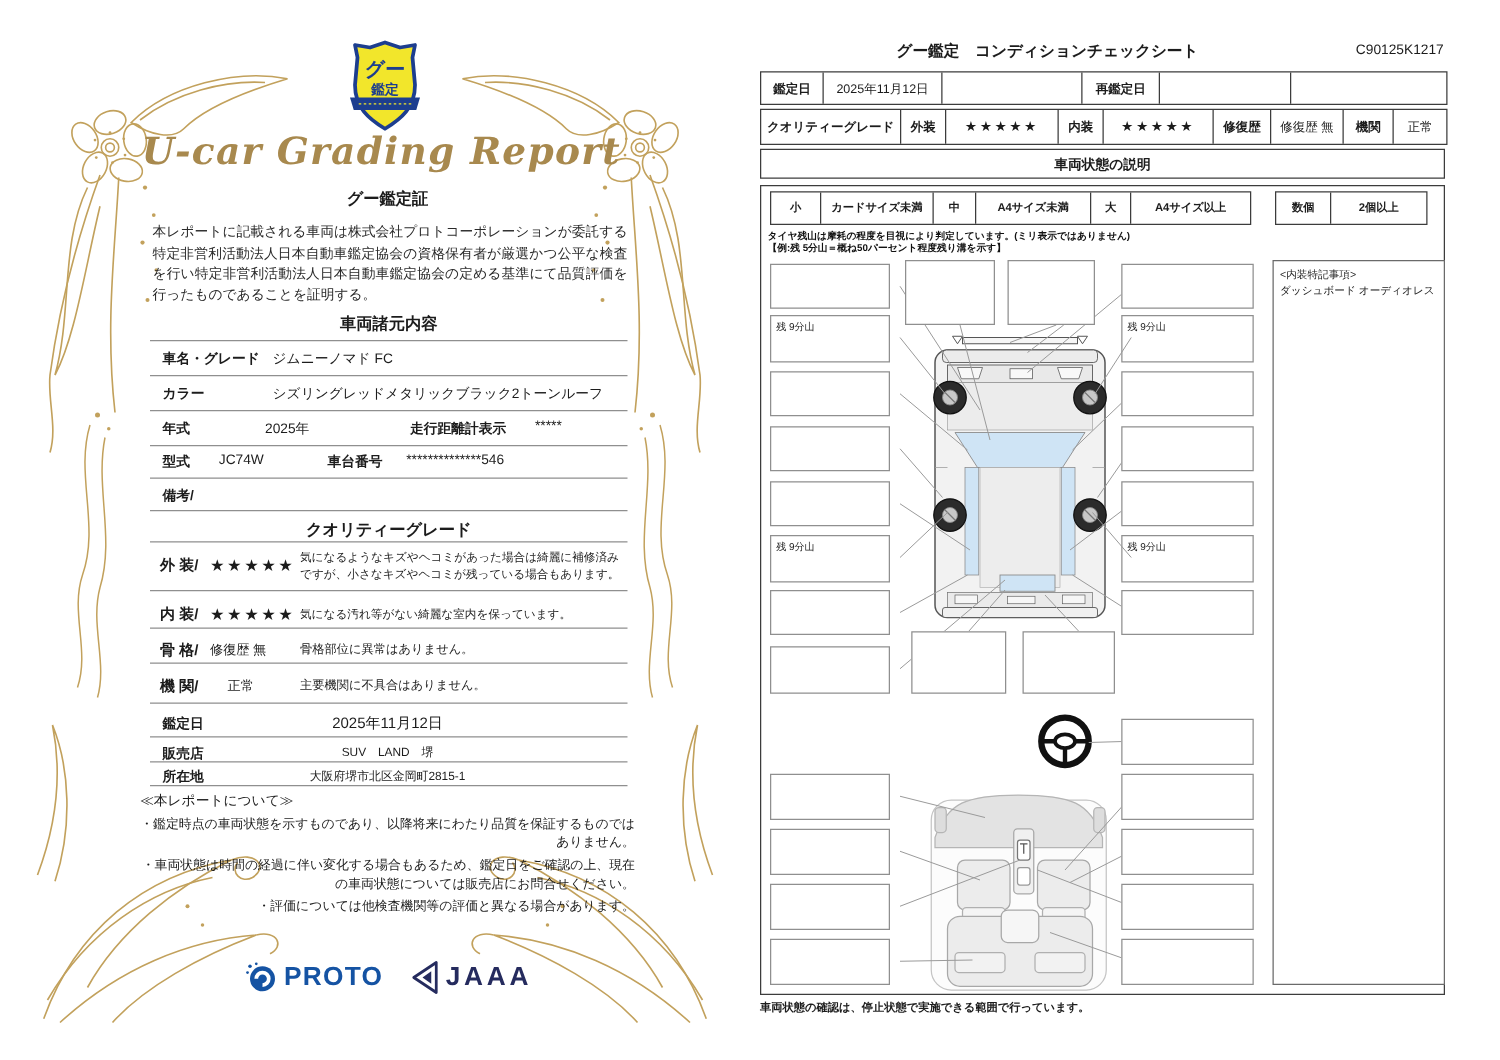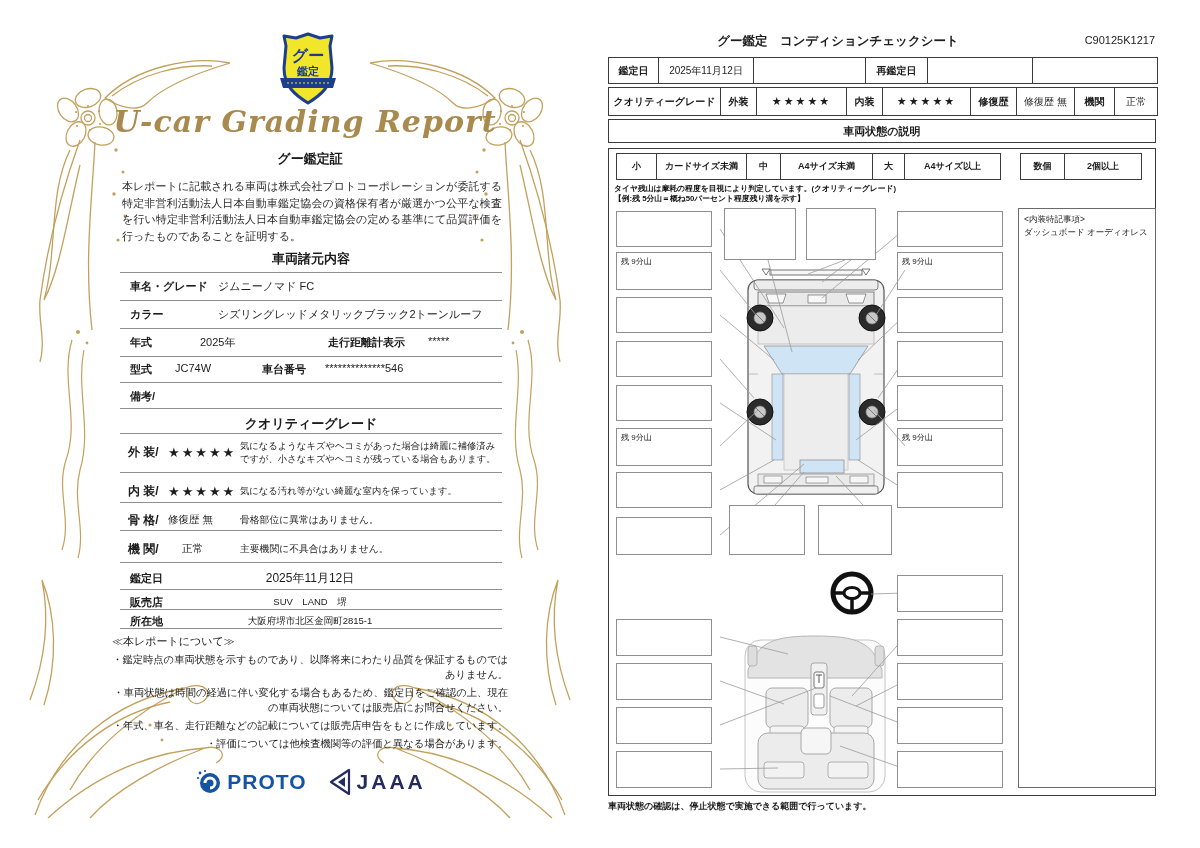--- a/index.html
+++ b/index.html
@@ -117,21 +117,21 @@
   <div class="abs sec-head" style="left:120px;top:250px;width:382px;">車両諸元内容</div>
 
   <div class="hline" style="top:272px;"></div>
   <div class="abs lbl" style="left:130px;top:279px;">車名・グレード</div>
   <div class="abs val" style="left:218px;top:279px;">ジムニーノマド FC</div>
   <div class="hline" style="top:300px;"></div>
   <div class="abs lbl" style="left:130px;top:307px;">カラー</div>
   <div class="abs val" style="left:218px;top:307px;">シズリングレッドメタリックブラック2トーンルーフ</div>
   <div class="hline" style="top:328px;"></div>
   <div class="abs lbl" style="left:130px;top:335px;">年式</div>
-  <div class="abs val" style="left:200px;top:335px;text-align:center;">2025年</div>
+  <div class="abs val" style="left:212px;top:335px;text-align:center;">2025年</div>
   <div class="abs lbl" style="left:328px;top:335px;">走行距離計表示</div>
   <div class="abs val" style="left:428px;top:335px;">*****</div>
   <div class="hline" style="top:356px;"></div>
   <div class="abs lbl" style="left:130px;top:362px;">型式</div>
   <div class="abs val" style="left:175px;top:362px;">JC74W</div>
   <div class="abs lbl" style="left:262px;top:362px;">車台番号</div>
   <div class="abs val" style="left:325px;top:362px;">**************546</div>
   <div class="hline" style="top:382px;"></div>
   <div class="abs lbl" style="left:130px;top:389px;">備考/</div>
   <div class="hline" style="top:408px;"></div>
@@ -166,21 +166,20 @@
   <div class="abs val-s" style="left:210px;top:596px;width:200px;text-align:center;">SUV　LAND　堺</div>
   <div class="hline" style="top:609px;"></div>
   <div class="abs lbl" style="left:130px;top:614px;">所在地</div>
   <div class="abs val-s" style="left:200px;top:615px;width:220px;text-align:center;">大阪府堺市北区金岡町2815-1</div>
   <div class="hline" style="top:628px;"></div>
 
   <div class="abs notes" style="left:112px;top:634px;width:396px;">
     <div style="font-size:11px;margin-bottom:3px;">≪本レポートについて≫</div>
     <div class="note-li"><span>・</span><span>鑑定時点の車両状態を示すものであり、以降将来にわたり品質を保証するものではありません。</span></div>
     <div class="note-li"><span>・</span><span>車両状態は時間の経過に伴い変化する場合もあるため、鑑定日をご確認の上、現在の車両状態については販売店にお問合せください。</span></div>
-    <div class="note-li"><span>・</span><span>年式、車名、走行距離などの記載については販売店申告をもとに作成しています。</span></div>
     <div class="note-li"><span>・</span><span>評価については他検査機関等の評価と異なる場合があります。</span></div>
   </div>
 
   <div class="abs logo-wrap" style="left:120px;top:768px;width:382px;">
     <div style="display:flex;align-items:center;gap:5px;">
       <svg width="26" height="26" viewBox="0 0 26 26">
         <circle cx="14" cy="14" r="10" fill="#1553a3"></circle>
         <path d="M9,14 a5,5 0 1 1 5,5" stroke="#fff" stroke-width="3" fill="none"></path>
         <circle cx="4" cy="4" r="1.4" fill="#1553a3"></circle>
           <circle cx="9" cy="2" r="1.1" fill="#1553a3"></circle>
@@ -234,21 +233,21 @@
     <div style="width:34px;">中</div>
     <div style="width:92px;">A4サイズ未満</div>
     <div style="width:32px;">大</div>
     <div style="width:95px;">A4サイズ以上</div>
   </div>
   <div class="legend" style="left:420px;top:153px;height:25px;">
     <div style="width:44px;">数個</div>
     <div style="width:76px;text-align:center;">2個以上</div>
   </div>
 
-  <div class="abs tnote" style="left:14px;top:183px;">タイヤ残山は摩耗の程度を目視により判定しています。(クオリティーグレード)</div>
+  <div class="abs tnote" style="left:14px;top:183px;">タイヤ残山は摩耗の程度を目視により判定しています。(ミリ表示ではありません)</div>
   <div class="abs tnote" style="left:14px;top:193px;">【例:残 5分山＝概ね50パーセント程度残り溝を示す】</div>
 
   <div class="tirebox" style="left:16px;top:252px;width:96px;height:38px;">残 9分山</div>
   <div class="tirebox" style="left:297px;top:252px;width:106px;height:38px;">残 9分山</div>
   <div class="tirebox" style="left:16px;top:428px;width:96px;height:38px;">残 9分山</div>
   <div class="tirebox" style="left:297px;top:428px;width:106px;height:38px;">残 9分山</div>
 
   <div class="inote" style="left:418px;top:208px;width:138px;height:580px;">
     <div>&lt;内装特記事項&gt;</div>
     <div>ダッシュボード オーディオレス</div>

